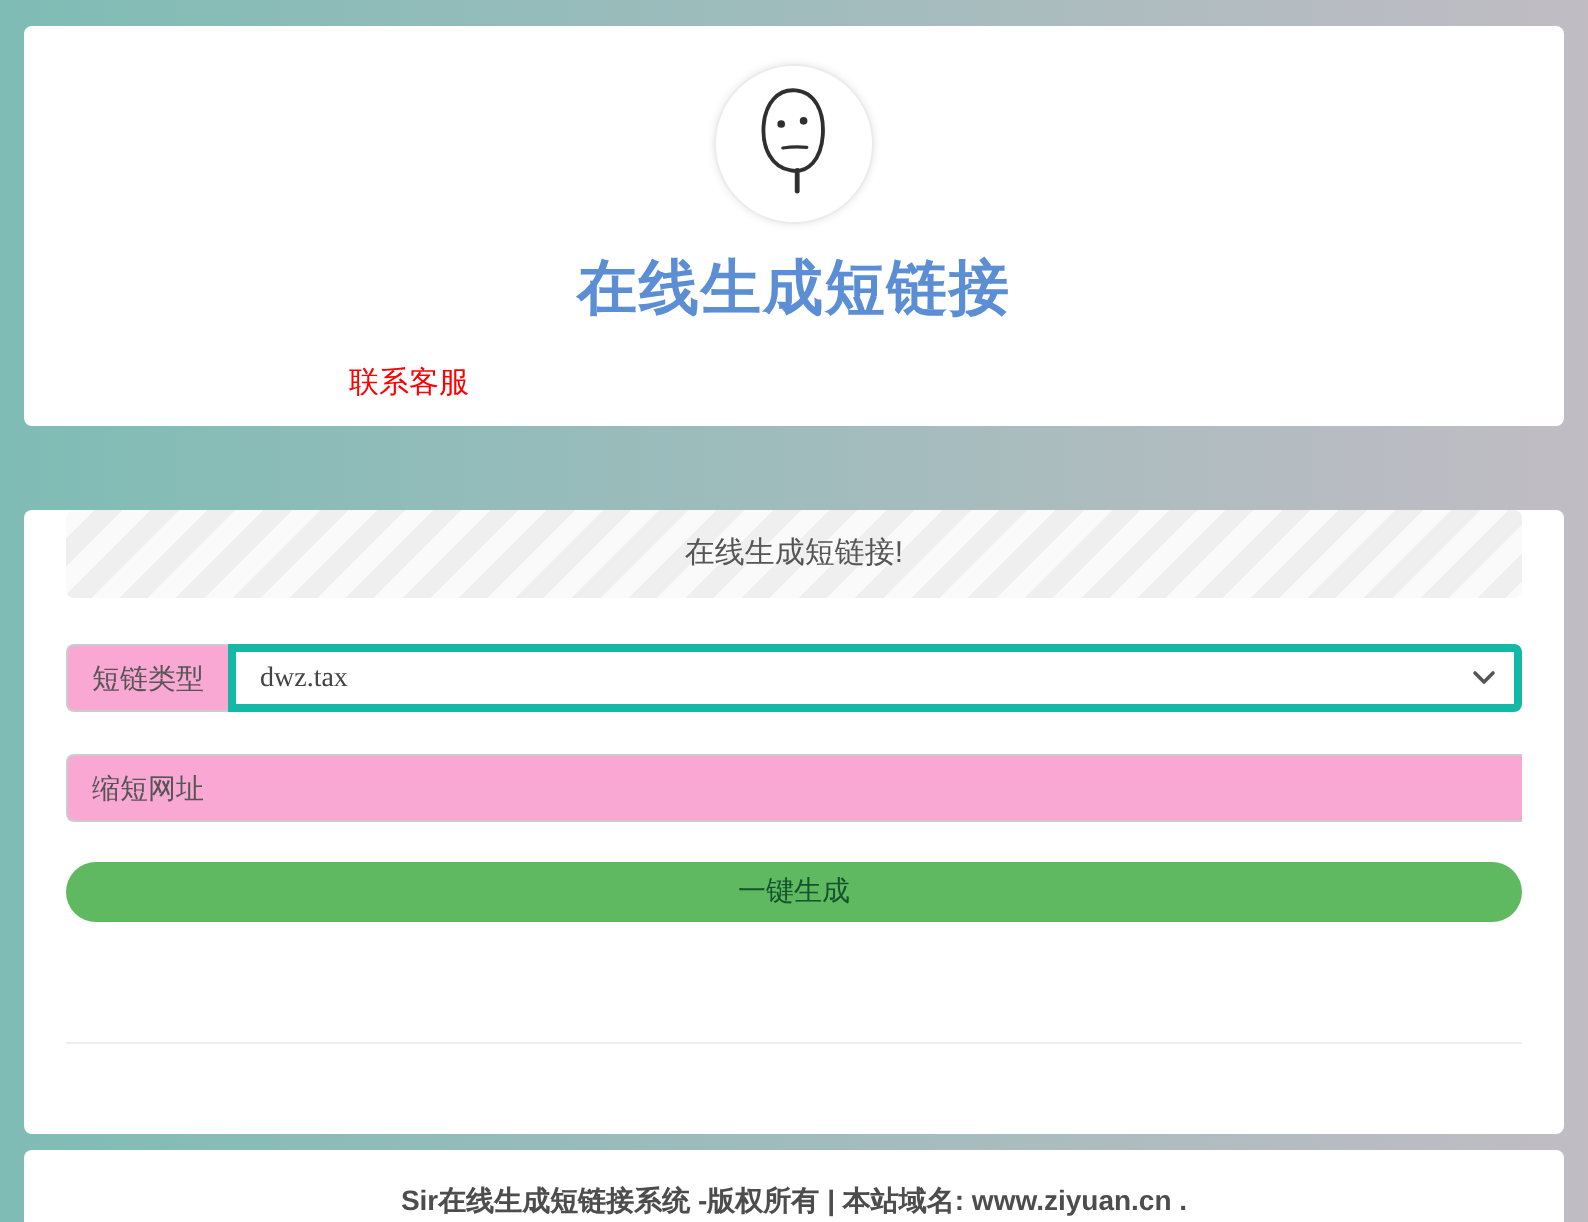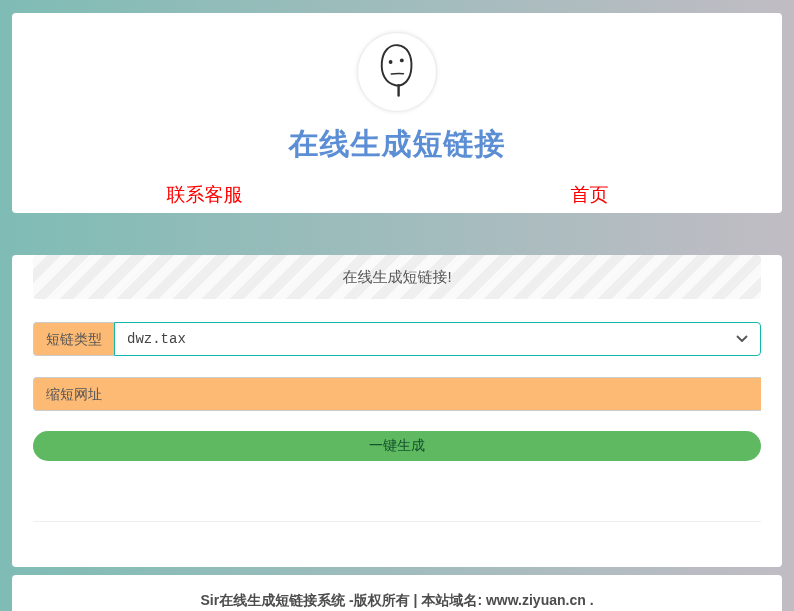--- a/index.html
+++ b/index.html
@@ -31,51 +31,51 @@
   .site-title {
     margin-top:31px;
     font-size:30px; font-weight:bold;
     color:#5b8ed5;
     letter-spacing:1px;
   }
   .nav-row { display:flex; margin-top:17px; }
   .nav-col { width:50%; text-align:center; }
   .nav-link {
     color:#ff0000; text-decoration:none;
-    font-size:19px; cursor:pointer;
+    font-size:15px; cursor:pointer;
   }
 
   
   .main-card { height:312px; margin-bottom:8px; padding:0 21px; }
   .banner {
     margin-top:42px; height:44px; line-height:44px;
     border-radius:4px; text-align:center;
     font-size:15px; color:#555;
     background:repeating-linear-gradient(135deg,
       #fafafa 0px,#fafafa 10px,#efefef 10px,#efefef 20px);
   }
   .input-group { display:flex; height:34px; }
   .ig-type { margin-top:23px; }
   .ig-url  { margin-top:21px;flex-direction:column; }
   .addon {
-    background:#fdba74;
+    background:#f9a8d4;
     border:1px solid #cccccc; border-right:none;
     border-radius:4px 0 0 4px;
     padding:0 12px; line-height:32px;
     font-size:14px; color:#555;
     white-space:nowrap;
   }
   .field-wrap { position:relative; flex:1; display:flex; }
   .field-wrap select, .field-wrap input {
     width:100%; height:34px;
-    border:1px solid #14b8a6; border-radius:0 4px 4px 0;
+    border:4px solid #14b8a6; border-radius:0 4px 4px 0;
     padding:0 12px; font-size:14px; color:#444;
     outline:none; background:#fff;
     appearance:none; -webkit-appearance:none;
-    font-family:Liberation Mono, monospace;
+    font-family:Liberation Serif, serif;
   }
   .field-wrap input::placeholder { color:#b9b9b9; }
   .chevron {
     position:absolute; right:13px; top:50%;
     margin-top:-4px; pointer-events:none;
     line-height:0;
   }
   .submit-btn {
     display:block; width:100%; height:30px;
     margin-top:20px; border:none; cursor:pointer;
@@ -106,23 +106,20 @@
           <path d="M33,45 C38,44.2 44,44.2 48,44.6" stroke="#2f2f2f" stroke-width="2" fill="none" stroke-linecap="round"></path>
           <path d="M42,59 L42,72" stroke="#2f2f2f" stroke-width="3" stroke-linecap="round"></path>
         </svg>
       </span>
     </div>
     <div class="site-title">在线生成短链接</div>
     <div class="nav-row">
       <div class="nav-col">
         <a class="nav-link" href="#">联系客服</a>
       </div>
-      <div class="nav-col">
-        <a class="nav-link" href="#">首页</a>
-      </div>
     </div>
   </div>
 
   <div class="card main-card">
     <div class="banner">在线生成短链接!</div>
 
     <div class="input-group ig-type">
       <span class="addon">短链类型</span>
       <span class="field-wrap">
         <select>

